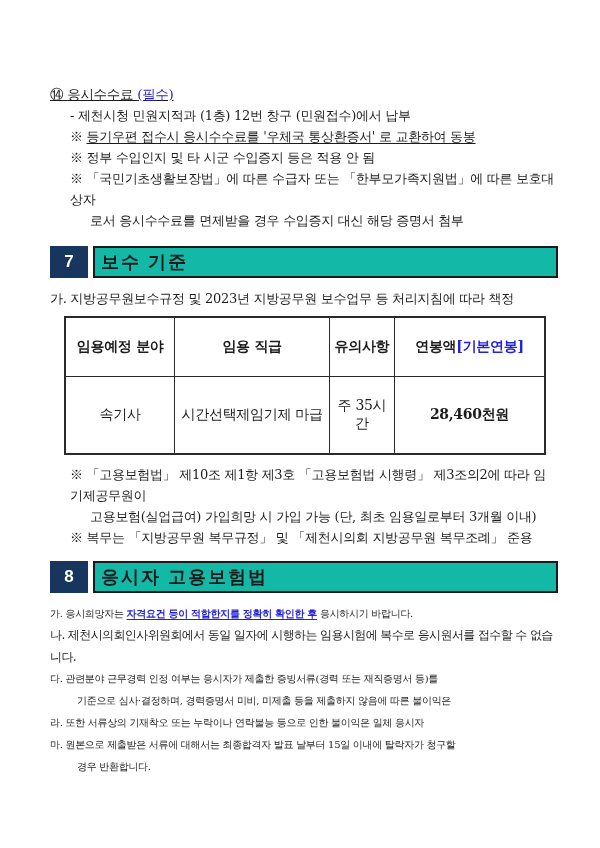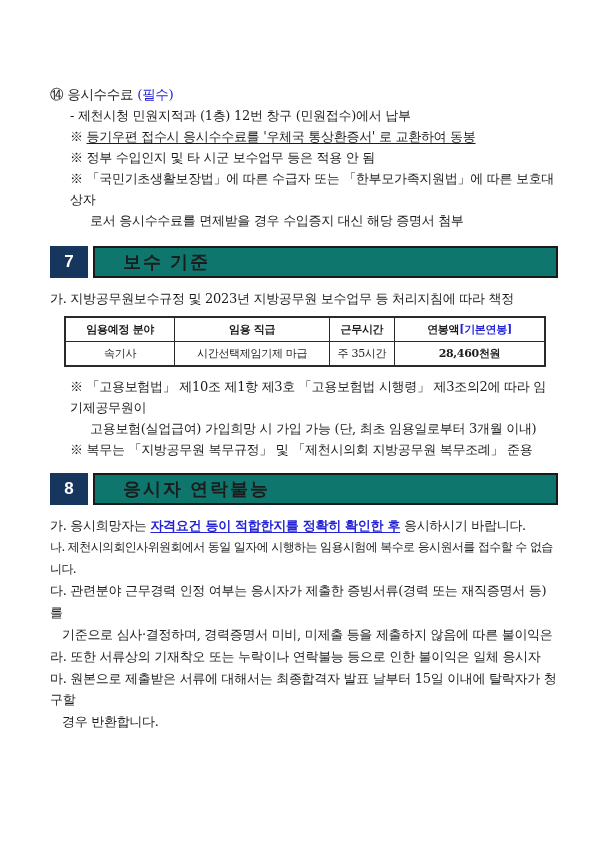--- a/index.html
+++ b/index.html
@@ -8,61 +8,61 @@
     font-family:"DejaVu Serif","Liberation Serif",serif;
     color:#1c1c1c;overflow:hidden;box-sizing:border-box;
     padding:84px 42px 0 50px;
   }
   .line{font-size:13px;line-height:21px;white-space:pre-wrap;letter-spacing:-0.3px;}
   .indent1{margin-left:20px;}
   .indent2{margin-left:40px;}
   .blue{color:#2424d6;}
   .b{font-weight:bold;}
   .u{text-decoration:underline;text-underline-offset:2px;}
-  .fee-title{font-size:13.5px;}
+  .fee-title{font-size:13.5px;text-decoration:underline;}
 
   .sec-header{display:flex;align-items:stretch;height:32px;margin:15px 0 10px 0;}
   .sec-num{
     width:38px;background:#17365D;color:#ffffff;display:flex;align-items:center;justify-content:center;
     font-family:"Liberation Sans","DejaVu Sans",sans-serif;font-weight:bold;font-size:17px;
   }
   .sec-title-box{
     flex:1;border:2px solid #1a1a1a;margin-left:5px;display:flex;align-items:center;
-    padding-left:28px;font-family:"Liberation Sans","DejaVu Sans",sans-serif;
-    font-weight:bold;font-size:18px;letter-spacing:2px;box-sizing:border-box;background:#0f766e;
+    padding-left:6px;font-family:"Liberation Sans","DejaVu Sans",sans-serif;
+    font-weight:bold;font-size:18px;letter-spacing:2px;box-sizing:border-box;background:#14b8a6;
   }
 
   table.pay{
     border-collapse:collapse;margin:7px 0 9px 14px;width:482px;
     border:2px solid #2a2a2a;table-layout:fixed;
   }
   table.pay th,table.pay td{
-    border:1px solid #2a2a2a;text-align:center;font-size:11px;
-    padding:4px 2px;letter-spacing:-0.3px;
+    border:1px solid #2a2a2a;text-align:center;font-size:14px;
+    padding:20px 2px;letter-spacing:-0.3px;
   }
   table.pay th{font-weight:bold;}
   .c1{width:108px;}.c2{width:152px;}.c3{width:64px;}.c4{width:148px;}
 
-  .s8-item{font-size:13px;line-height:21.8px;white-space:pre-wrap;letter-spacing:-0.3px;}
-  .cont{margin-left:12px;}
+  .s8-item{font-size:10px;line-height:21.8px;white-space:pre-wrap;letter-spacing:-0.3px;}
+  .cont{margin-left:27px;}
   .tight{font-size:12px;letter-spacing:-0.6px;}
 </style>
 </head>
 <body>
 
 <div class="page">
 
   <div class="line fee-title"><span>⑭ </span><span>응시수수료 </span><span class="blue">(필수)</span></div>
 
 
   <div class="line indent1">- 제천시청 민원지적과 (1층) 12번 창구 (민원접수)에서 납부</div>
 
   <div class="line indent1"><span>※ </span><span class="u">등기우편 접수시 응시수수료를 '우체국 통상환증서' 로 교환하여 동봉</span></div>
 
-  <div class="line indent1">※ 정부 수입인지 및 타 시군 보수업무 등은 적용 안 됨</div>
+  <div class="line indent1">※ 정부 수입인지 및 타 시군 수입증지 등은 적용 안 됨</div>
 
   <div class="line indent1">※ 「국민기초생활보장법」에 따른 수급자 또는 「한부모가족지원법」에 따른 보호대상자</div>
   <div class="line indent2">로서 응시수수료를 면제받을 경우 수입증지 대신 해당 증명서 첨부</div>
 
   <div class="sec-header">
     <div class="sec-num">7</div>
     <div class="sec-title-box">보수 기준</div>
   </div>
 
   <div class="line">가. 지방공무원보수규정 및 2023년 지방공무원 보수업무 등 처리지침에 따라 책정</div>
@@ -71,41 +71,41 @@
     <colgroup>
         <col class="c1">
         <col class="c2">
         <col class="c3">
         <col class="c4">
       </colgroup>
     <thead>
       <tr>
         <th>임용예정 분야</th>
         <th>임용 직급</th>
-        <th>근무시간</th>
+        <th>유의사항</th>
         <th><span>연봉액</span><span class="blue">[기본연봉]</span></th>
       </tr>
     </thead>
     <tbody>
       <tr>
         <td>속기사</td>
         <td>시간선택제임기제 마급</td>
         <td>주 35시간</td>
         <td class="b">28,460천원</td>
       </tr>
     </tbody>
   </table>
 
   <div class="line indent1">※ 「고용보험법」 제10조 제1항 제3호 「고용보험법 시행령」 제3조의2에 따라 임기제공무원이</div>
   <div class="line indent2">고용보험(실업급여) 가입희망 시 가입 가능 (단, 최초 임용일로부터 3개월 이내)</div>
   <div class="line indent1">※ 복무는 「지방공무원 복무규정」 및 「제천시의회 지방공무원 복무조례」 준용</div>
 
   <div class="sec-header" style="margin-top:13px;">
     <div class="sec-num">8</div>
-    <div class="sec-title-box">응시자 연락불능</div>
+    <div class="sec-title-box">응시자 고용보험법</div>
   </div>
 
   <div class="s8-item"><span>가. 응시희망자는 </span><span class="blue b u">자격요건 등이 적합한지를 정확히 확인한 후</span><span> 응시하시기 바랍니다.</span></div>
 
   <div class="s8-item tight">나. 제천시의회인사위원회에서 동일 일자에 시행하는 임용시험에 복수로 응시원서를 접수할 수 없습니다.</div>
 
   <div class="s8-item">다. 관련분야 근무경력 인정 여부는 응시자가 제출한 증빙서류(경력 또는 재직증명서 등)를</div>
   <div class="s8-item cont">기준으로 심사·결정하며, 경력증명서 미비, 미제출 등을 제출하지 않음에 따른 불이익은</div>
 
   <div class="s8-item">라. 또한 서류상의 기재착오 또는 누락이나 연락불능 등으로 인한 불이익은 일체 응시자</div>

